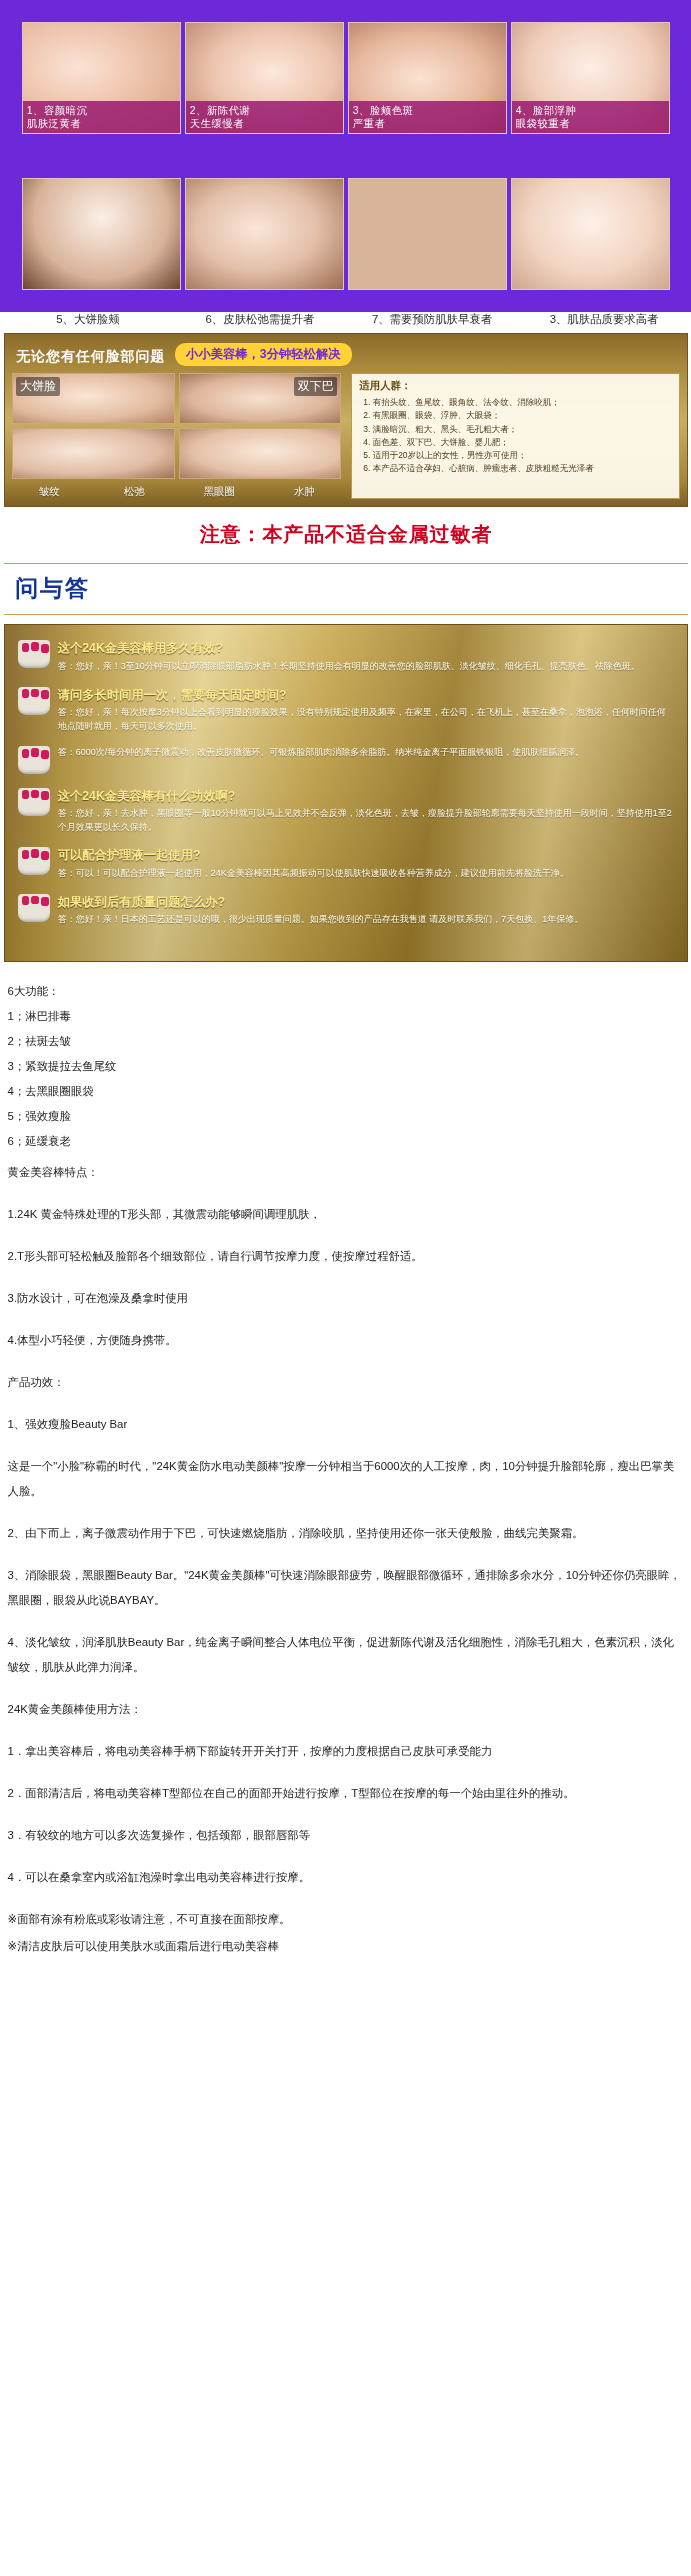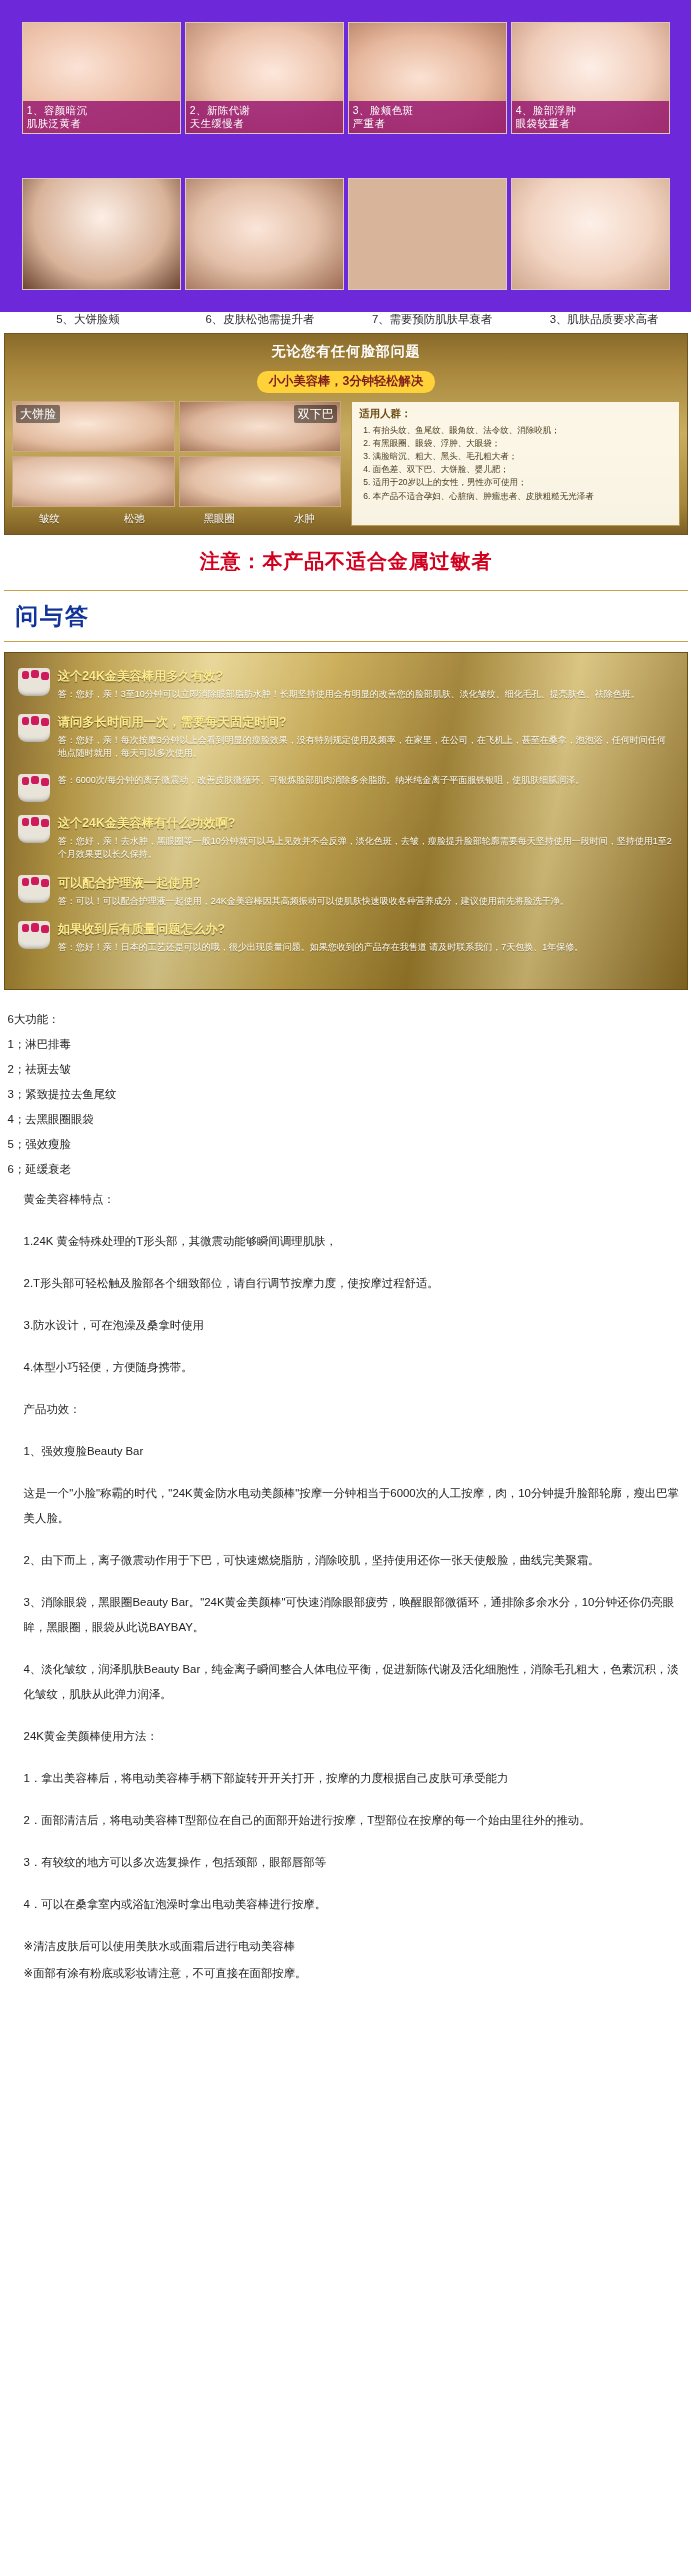--- a/index.html
+++ b/index.html
@@ -68,34 +68,33 @@
 
   
   .gold-panel {
     margin: 0 3.8px;
     background: linear-gradient(180deg, #8a6a2a 0%, #a8873c 18%, #c9ae62 50%, #a5863a 85%, #7d5f24 100%);
     padding: 7.6px;
     border: 0.9px solid #6e5420;
   }
   .gold-head {
     display: flex;
-    align-items: center;
+    align-items: flex-end;
     gap: 9.5px;
     padding: 1.9px 3.8px 7.6px 3.8px;
-    flex-direction: column;
   }
   .gold-head .t1 {
     color: #fff;
     font-size: 14px;
     font-weight: bold;
     letter-spacing: 0.9px;
   }
   .gold-head .pill {
     background: #ffd23a;
-    color: #7f1d1d;
+    color: #6d28d9;
     font-size: 12.3px;
     font-weight: bold;
     border-radius: 10.4px;
     padding: 2.8px 11.4px;
     white-space: nowrap;
   }
   .gold-body {
     display: grid;
     grid-template-columns: 1fr 1fr;
     gap: 9.5px;
@@ -221,21 +220,21 @@
     text-shadow: 0 0.9px 0.9px rgba(0,0,0,.35);
   }
 
   
   .body-text {
     padding: 17px 7.6px 9.5px 7.6px;
     color: #222;
     font-size: 11.4px;
     line-height: 25px;
   }
-  .body-text p { margin: 0 0 17px 16px; }
+  .body-text p { margin: 0 0 17px 0; }
   .body-text p.tight { margin-bottom: 1.9px; }
   .body-text .list-line { margin: 0; }
   .sep { height: 5.7px; }
 </style>
 </head>
 <body>
 
 <div class="page">
 
   <div class="photo-grid">
@@ -445,18 +444,18 @@
     <p>2、由下而上，离子微震动作用于下巴，可快速燃烧脂肪，消除咬肌，坚持使用还你一张天使般脸，曲线完美聚霜。</p>
     <p>3、消除眼袋，黑眼圈Beauty Bar。"24K黄金美颜棒"可快速消除眼部疲劳，唤醒眼部微循环，通排除多余水分，10分钟还你仍亮眼眸，黑眼圈，眼袋从此说BAYBAY。</p>
     <p>4、淡化皱纹，润泽肌肤Beauty Bar，纯金离子瞬间整合人体电位平衡，促进新陈代谢及活化细胞性，消除毛孔粗大，色素沉积，淡化皱纹，肌肤从此弹力润泽。</p>
 
     <p>24K黄金美颜棒使用方法：</p>
     <p>1．拿出美容棒后，将电动美容棒手柄下部旋转开开关打开，按摩的力度根据自己皮肤可承受能力</p>
     <p>2．面部清洁后，将电动美容棒T型部位在自己的面部开始进行按摩，T型部位在按摩的每一个始由里往外的推动。</p>
     <p>3．有较纹的地方可以多次选复操作，包括颈部，眼部唇部等</p>
     <p>4．可以在桑拿室内或浴缸泡澡时拿出电动美容棒进行按摩。</p>
 
+    <p class="tight">※面部有涂有粉底或彩妆请注意，不可直接在面部按摩。</p>
     <p class="tight">※清洁皮肤后可以使用美肤水或面霜后进行电动美容棒</p>
-    <p class="tight">※面部有涂有粉底或彩妆请注意，不可直接在面部按摩。</p>
   </div>
 
 </div>
 
 
 </body></html>

